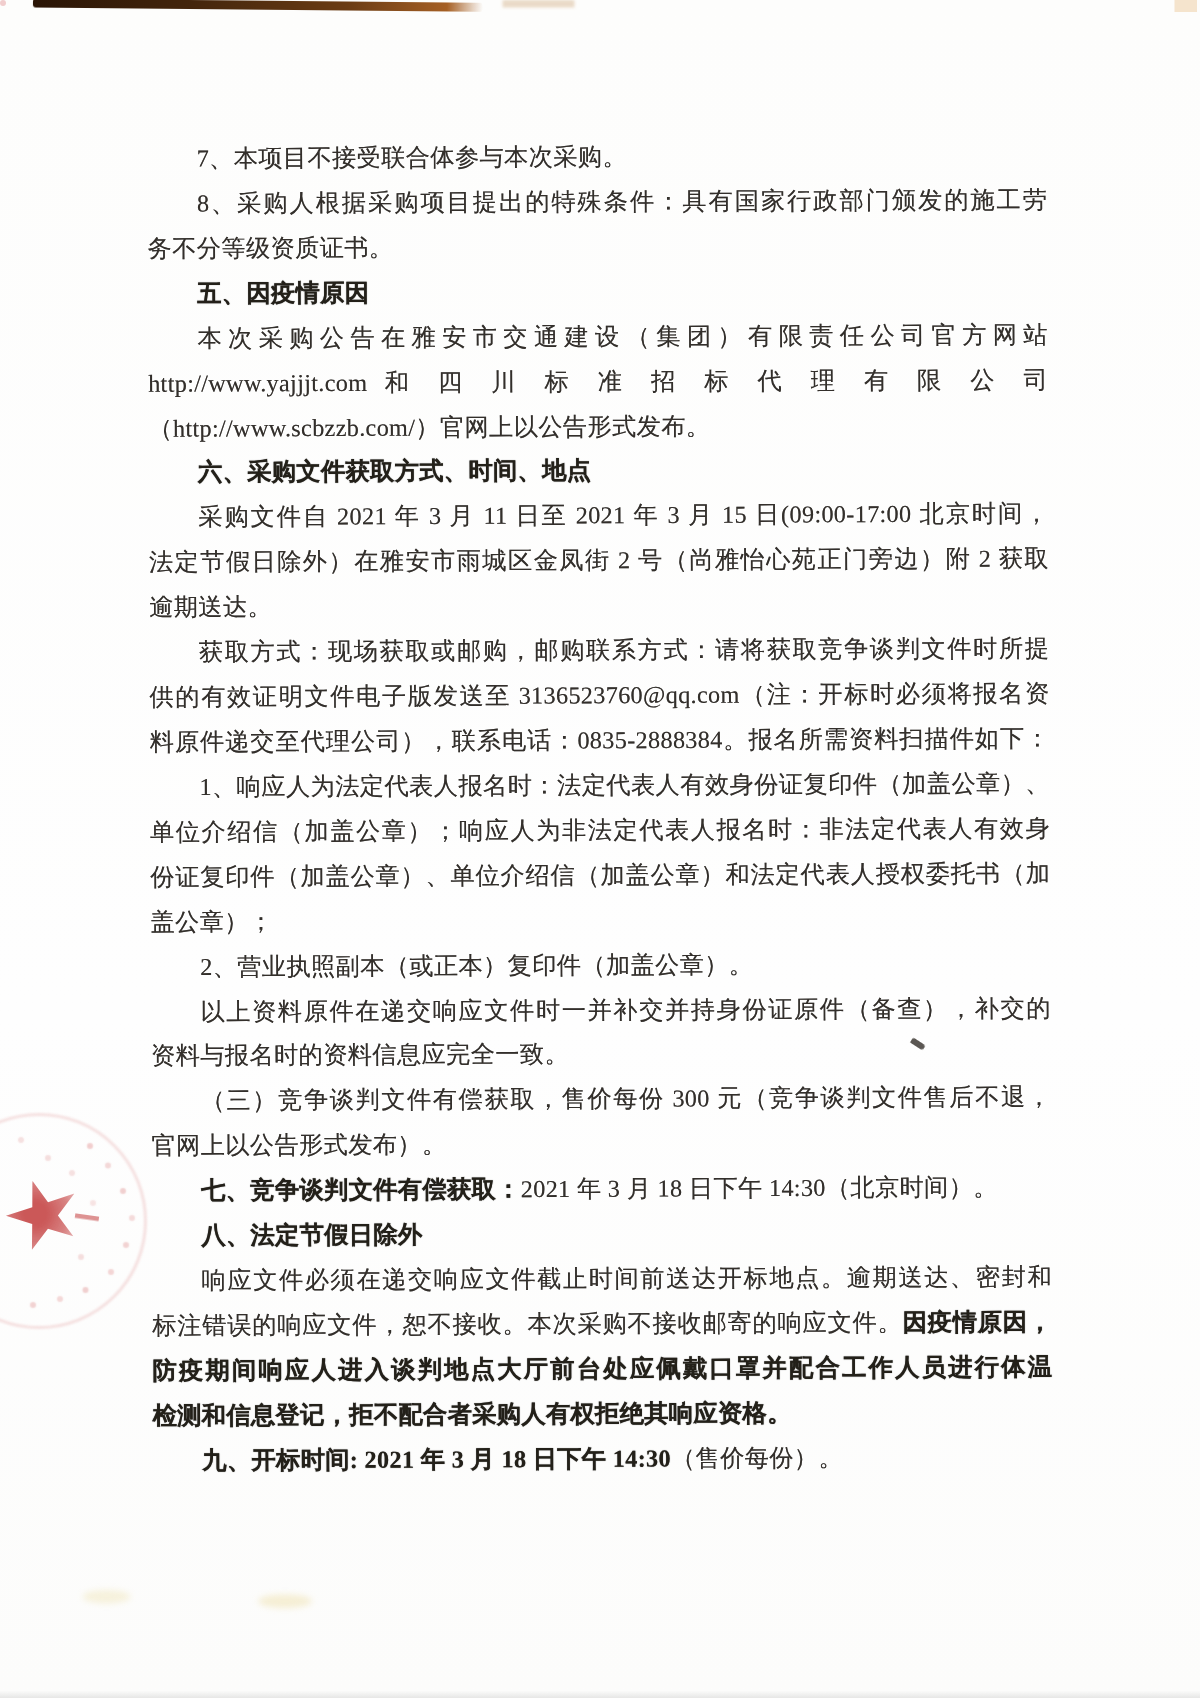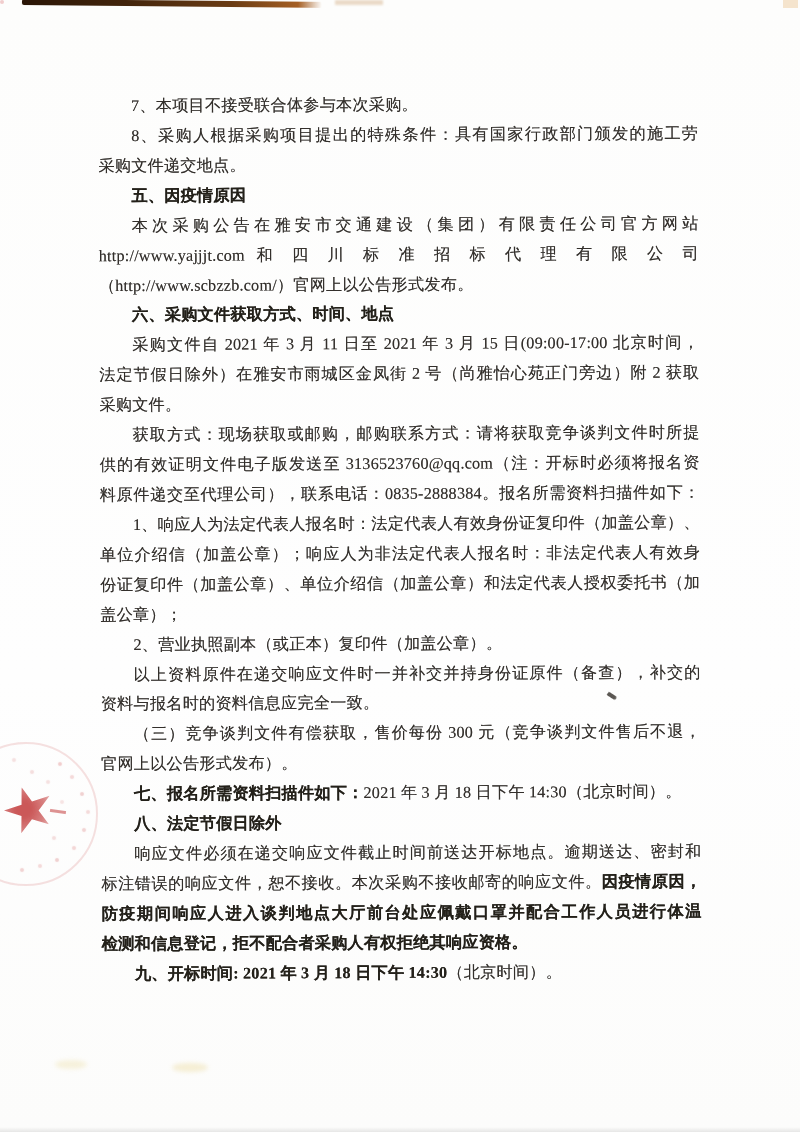--- a/index.html
+++ b/index.html
@@ -88,44 +88,44 @@
   <div class="stamp">
     <div class="stamp-ring"></div>
     <div class="stamp-speckles"></div>
     <div class="stamp-star"></div>
     <div class="stamp-tail"></div>
   </div>
 
   <div class="doc-text">
       <div class="line indent"><span class="seg">7、本项目不接受联合体参与本次采购。</span></div>
       <div class="line indent just"><span class="seg">8、采购人根据采购项目提出的特殊条件：具有国家行政部门颁发的施工劳</span></div>
-      <div class="line"><span class="seg">采购文件递交地点。</span></div>
+      <div class="line"><span class="seg">务不分等级资质证书。</span></div>
       <div class="line indent"><span class="seg bold">五、因疫情原因</span></div>
       <div class="line indent just"><span class="seg">本次采购公告在雅安市交通建设（集团）有限责任公司官方网站</span></div>
       <div class="line just"><span class="seg">http://www.yajjjt.com 和 四 川 标 准 招 标 代 理 有 限 公 司</span></div>
       <div class="line"><span class="seg">（http://www.scbzzb.com/）官网上以公告形式发布。</span></div>
       <div class="line indent"><span class="seg bold">六、采购文件获取方式、时间、地点</span></div>
       <div class="line indent just"><span class="seg">采购文件自 2021 年 3 月 11 日至 2021 年 3 月 15 日(09:00-17:00 北京时间，</span></div>
       <div class="line just"><span class="seg">法定节假日除外）在雅安市雨城区金凤街 2 号（尚雅怡心苑正门旁边）附 2 获取</span></div>
-      <div class="line"><span class="seg">采购文件。</span></div>
+      <div class="line"><span class="seg">逾期送达。</span></div>
       <div class="line indent just"><span class="seg">获取方式：现场获取或邮购，邮购联系方式：请将获取竞争谈判文件时所提</span></div>
       <div class="line just"><span class="seg">供的有效证明文件电子版发送至 3136523760@qq.com（注：开标时必须将报名资</span></div>
       <div class="line just"><span class="seg">料原件递交至代理公司），联系电话：0835-2888384。报名所需资料扫描件如下：</span></div>
       <div class="line indent just"><span class="seg">1、响应人为法定代表人报名时：法定代表人有效身份证复印件（加盖公章）、</span></div>
       <div class="line just"><span class="seg">单位介绍信（加盖公章）；响应人为非法定代表人报名时：非法定代表人有效身</span></div>
       <div class="line just"><span class="seg">份证复印件（加盖公章）、单位介绍信（加盖公章）和法定代表人授权委托书（加</span></div>
       <div class="line"><span class="seg">盖公章）；</span></div>
       <div class="line indent"><span class="seg">2、营业执照副本（或正本）复印件（加盖公章）。</span></div>
       <div class="line indent just"><span class="seg">以上资料原件在递交响应文件时一并补交并持身份证原件（备查），补交的</span></div>
       <div class="line"><span class="seg">资料与报名时的资料信息应完全一致。</span></div>
       <div class="line indent just"><span class="seg">（三）竞争谈判文件有偿获取，售价每份 300 元（竞争谈判文件售后不退，</span></div>
       <div class="line"><span class="seg">官网上以公告形式发布）。</span></div>
-      <div class="line indent"><span class="seg bold">七、报名所需资料扫描件如下：</span><span class="seg">2021 年 3 月 18 日下午 14:30（北京时间）。</span></div>
+      <div class="line indent"><span class="seg bold">七、竞争谈判文件有偿获取：</span><span class="seg">2021 年 3 月 18 日下午 14:30（北京时间）。</span></div>
       <div class="line indent"><span class="seg bold">八、法定节假日除外</span></div>
       <div class="line indent just"><span class="seg">响应文件必须在递交响应文件截止时间前送达开标地点。逾期送达、密封和</span></div>
       <div class="line just"><span class="seg">标注错误的响应文件，恕不接收。本次采购不接收邮寄的响应文件。</span><span class="seg bold">因疫情原因，</span></div>
       <div class="line just"><span class="seg bold">防疫期间响应人进入谈判地点大厅前台处应佩戴口罩并配合工作人员进行体温</span></div>
       <div class="line"><span class="seg bold">检测和信息登记，拒不配合者采购人有权拒绝其响应资格。</span></div>
-      <div class="line indent"><span class="seg bold">九、开标时间: 2021 年 3 月 18 日下午 14:30</span><span class="seg">（北京时间）。</span></div>
+      <div class="line indent"><span class="seg bold">九、开标时间: 2021 年 3 月 18 日下午 14:30</span><span class="seg">（售价每份）。</span></div>
     </div>
 
   <div class="stray-mark"></div>
 </div>
 
 </body></html>

